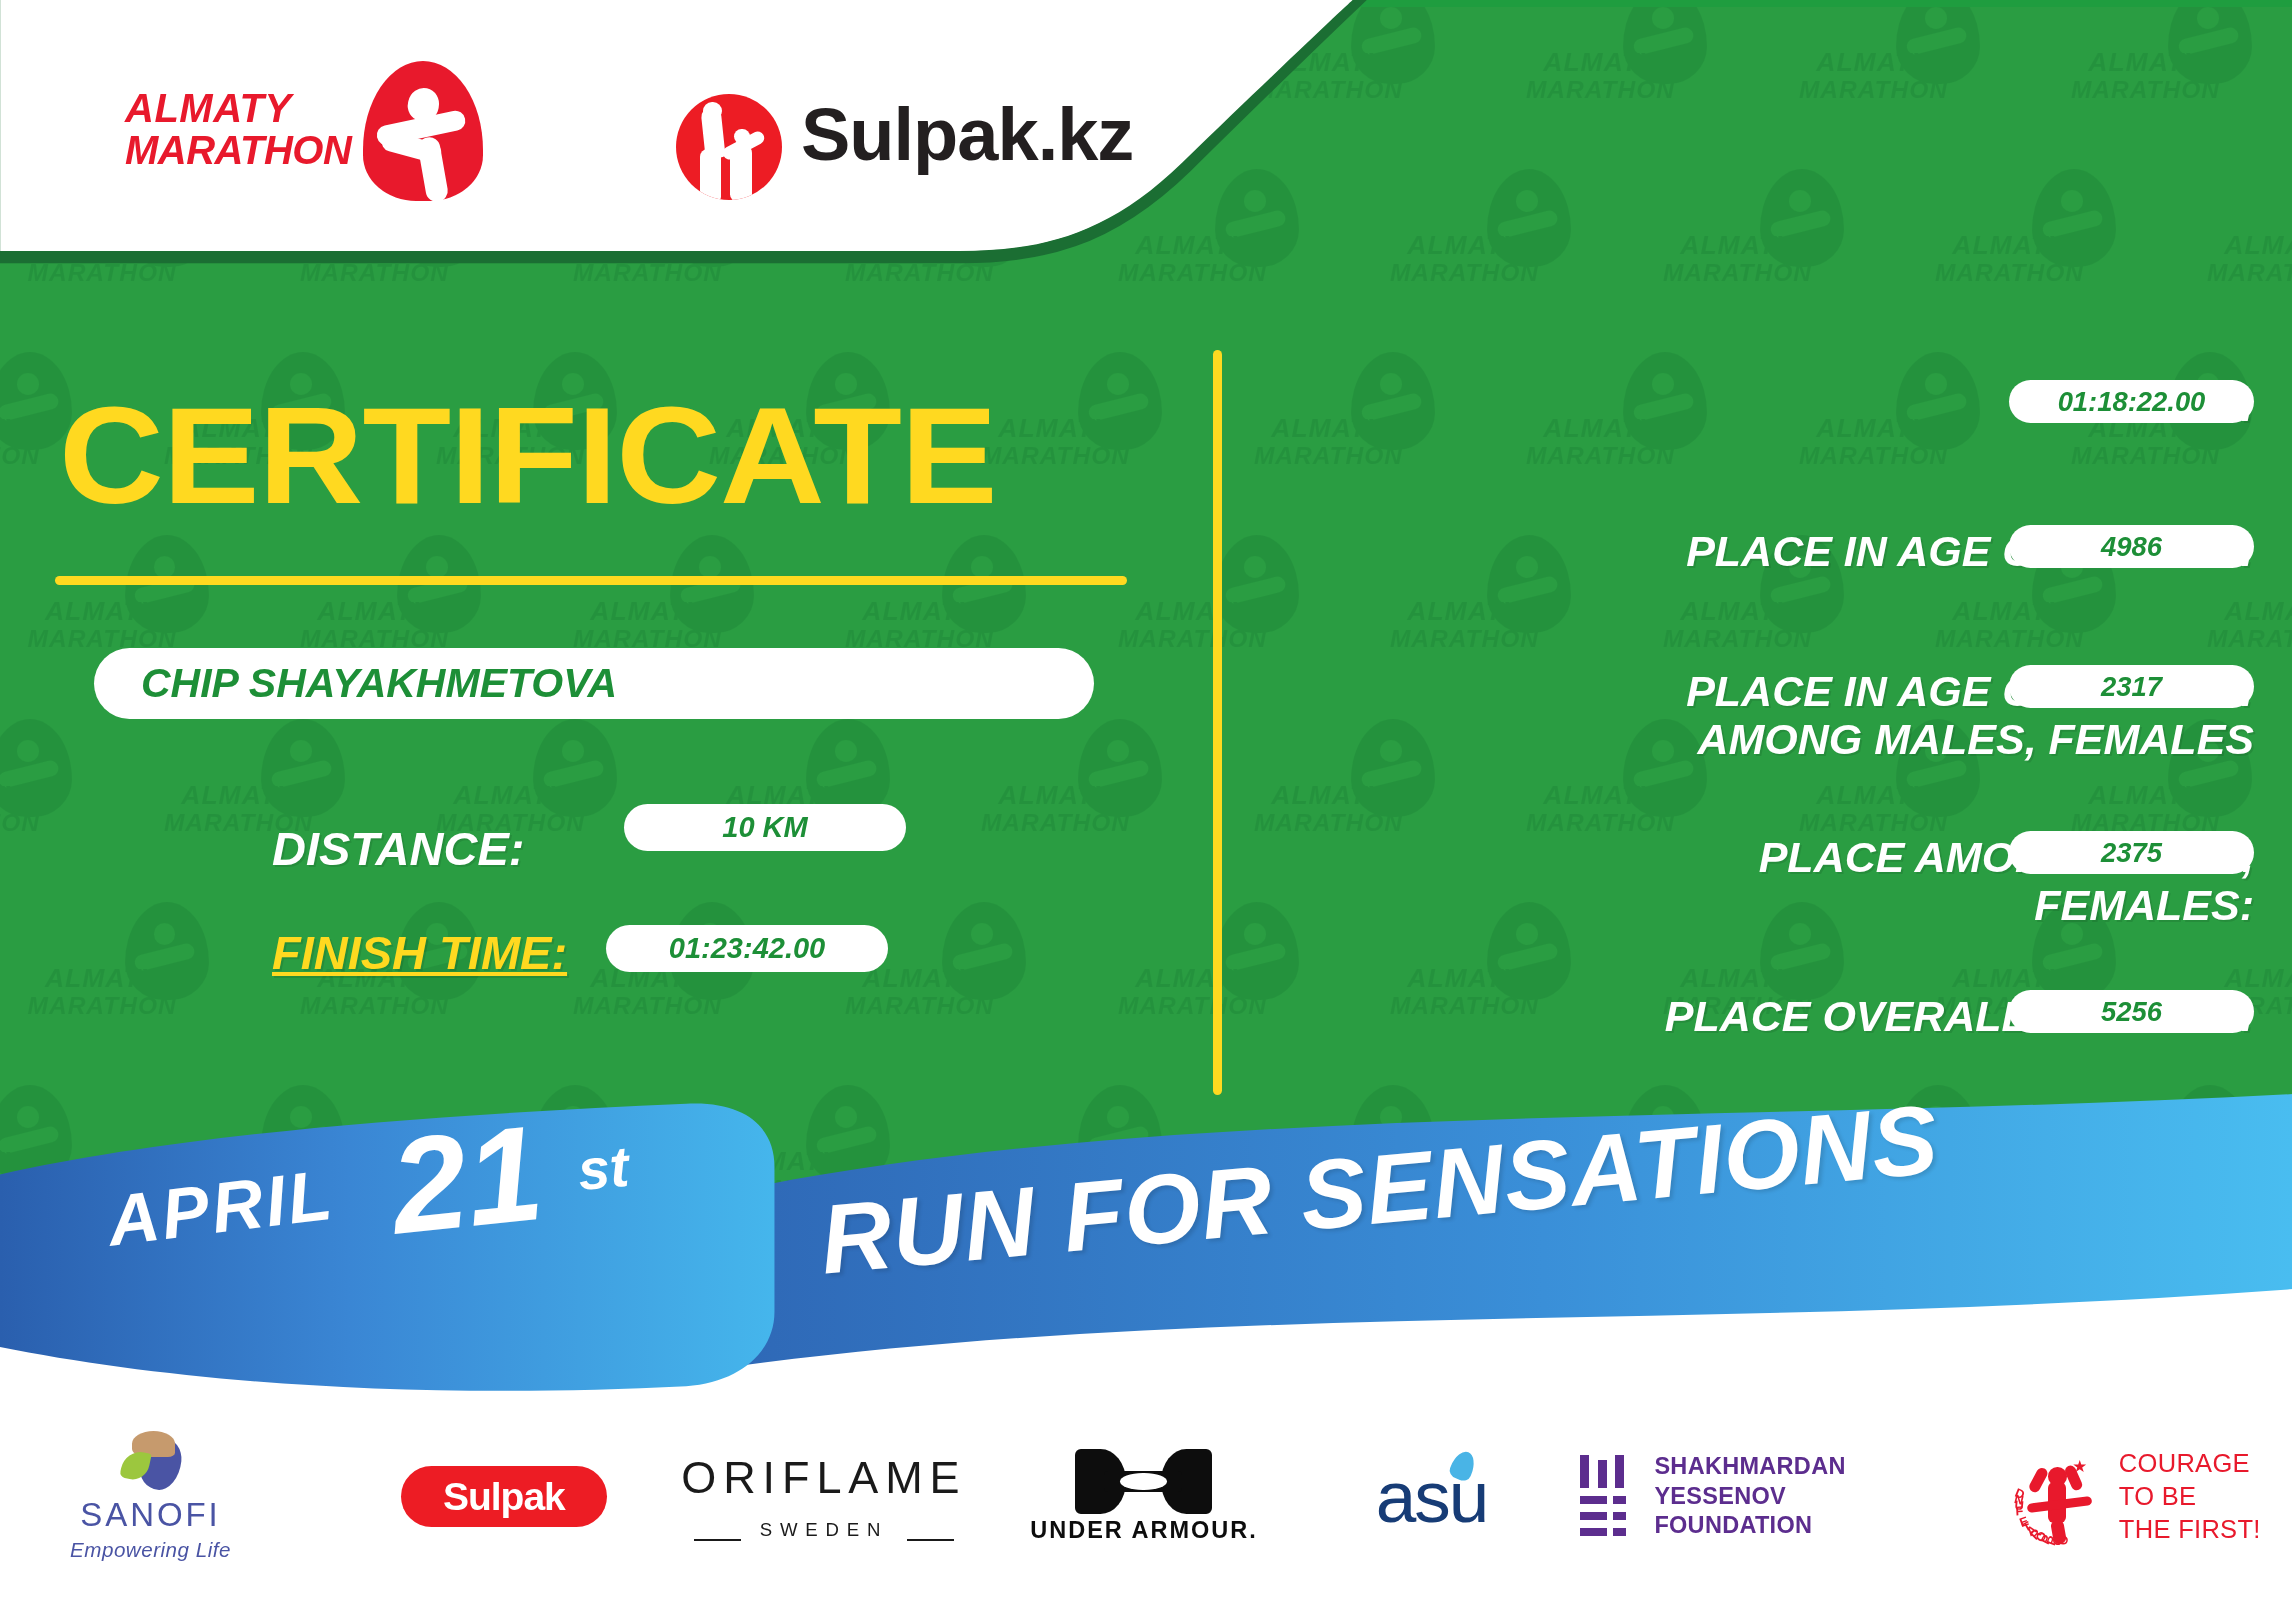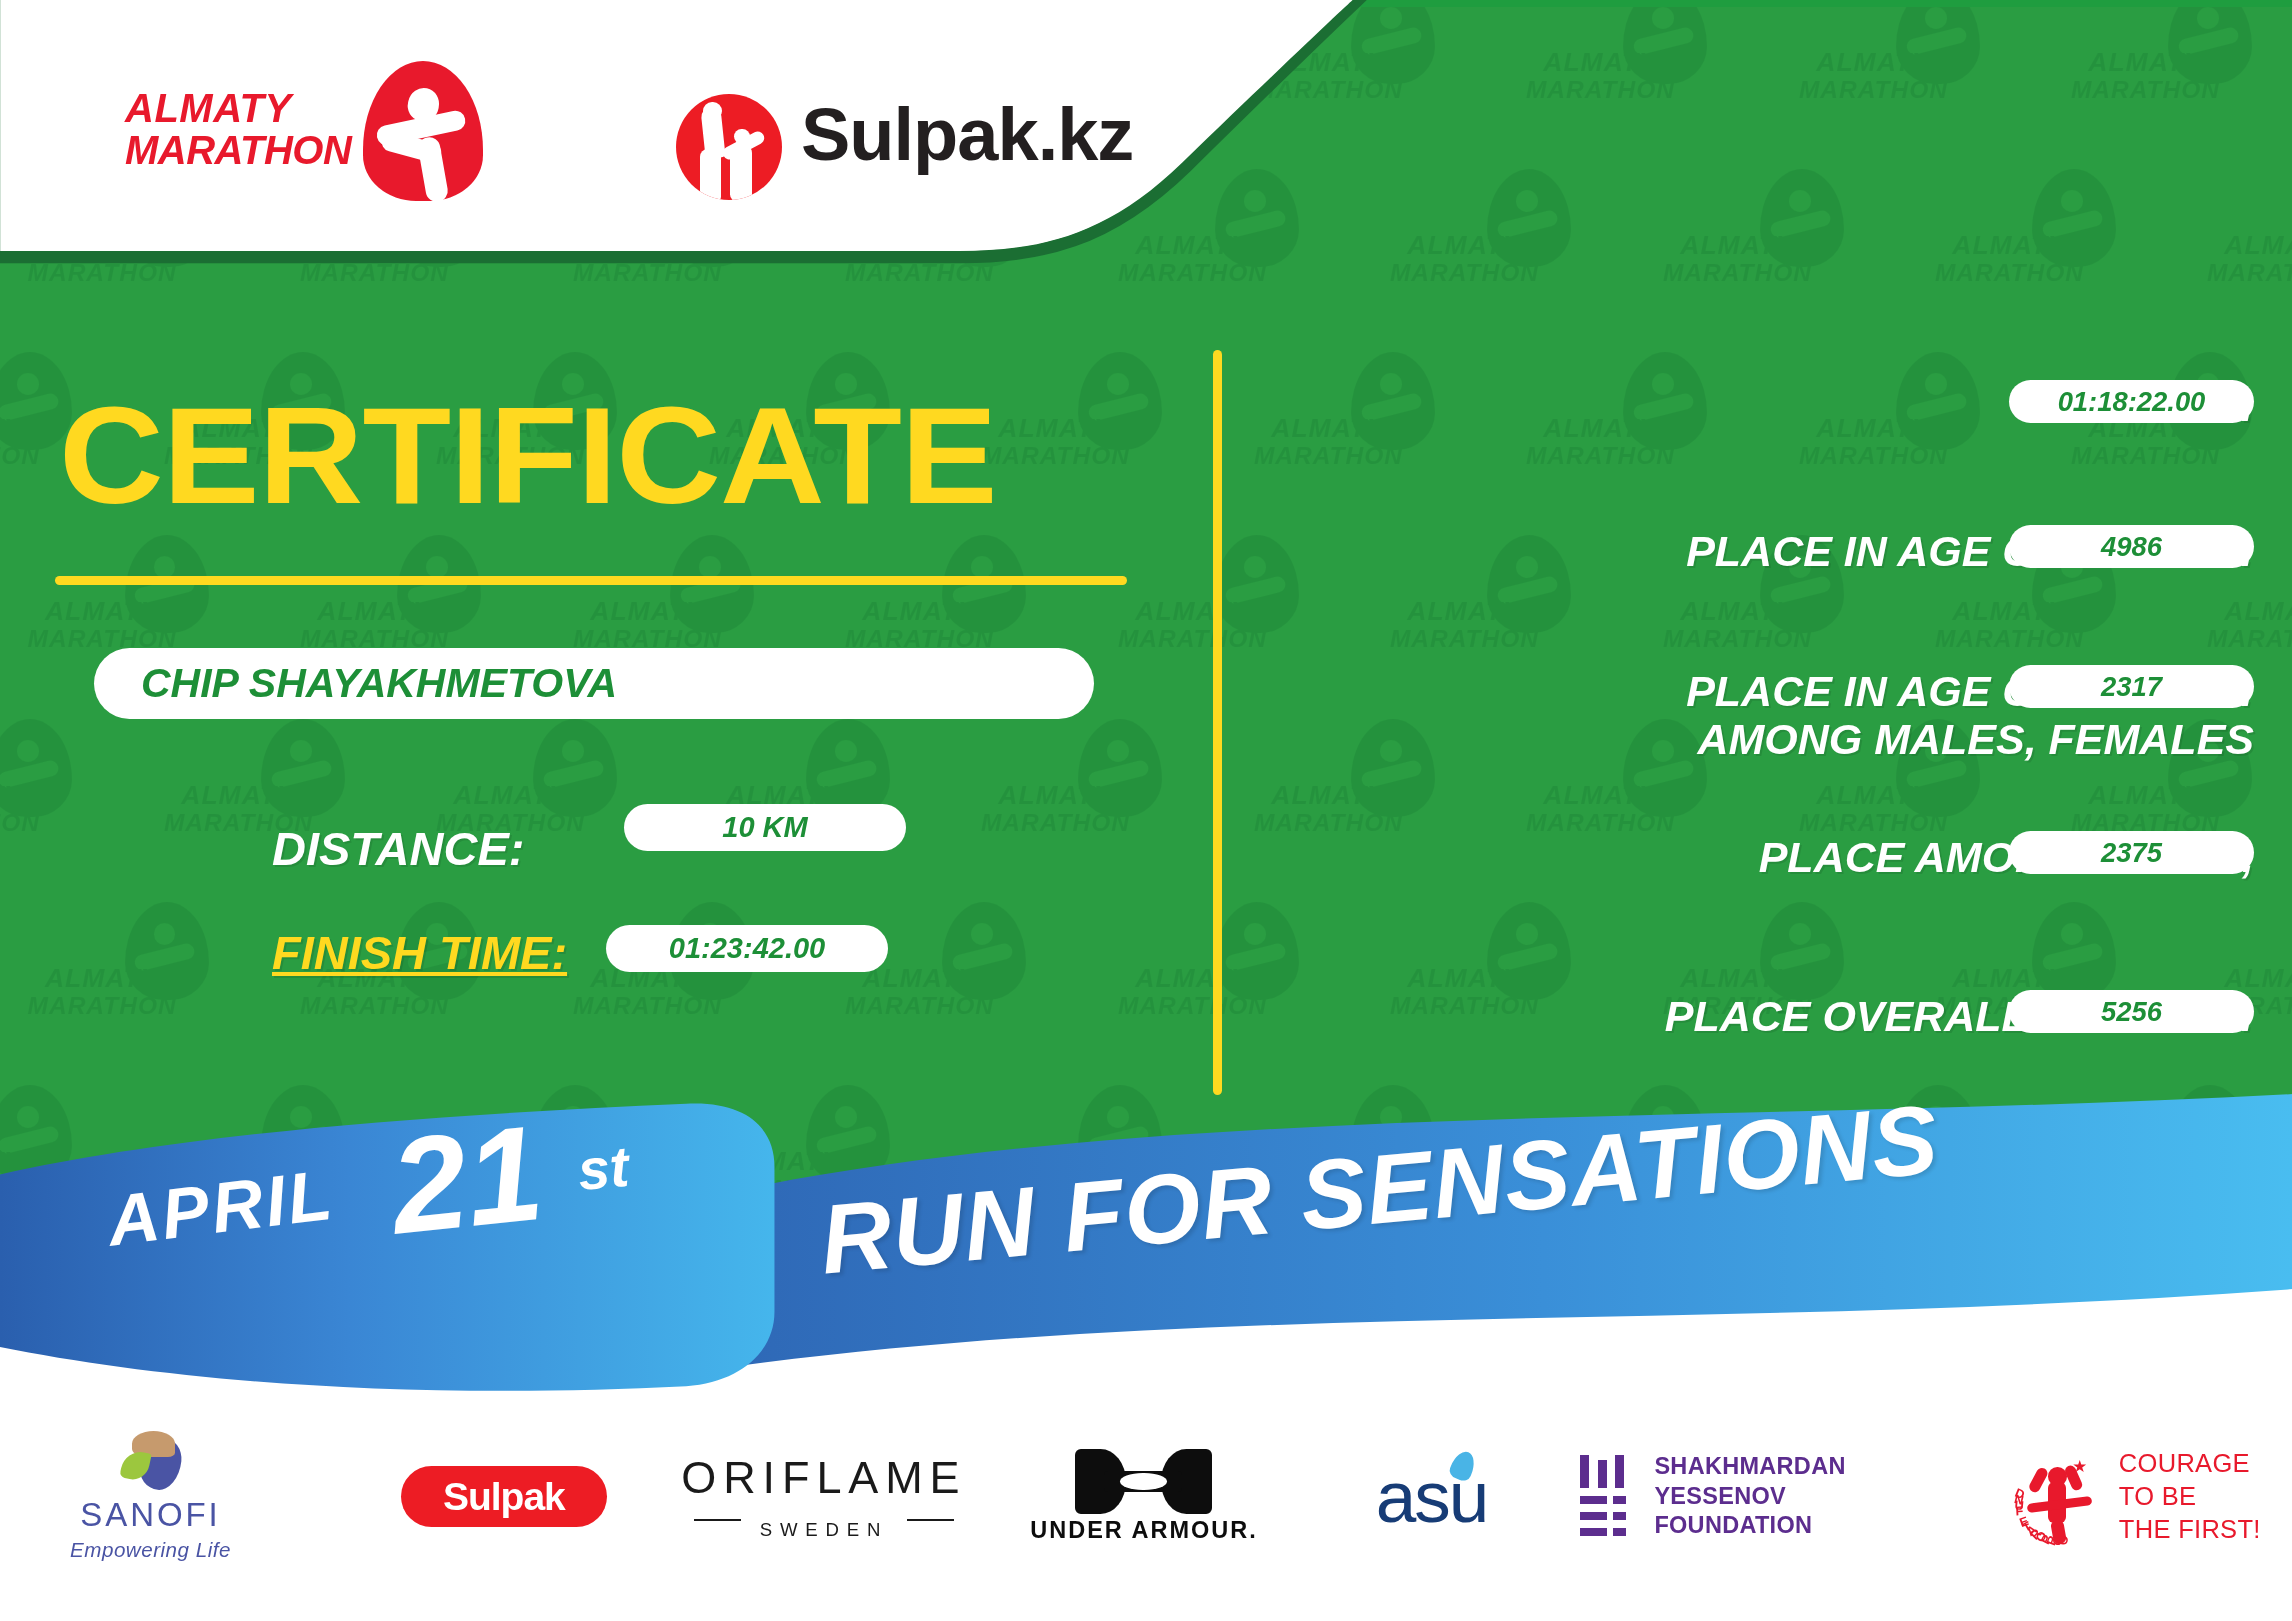--- a/index.html
+++ b/index.html
@@ -256,21 +256,21 @@
   .sanofi-mark .s-green {
     position:absolute; left:7.8px; top:19.6px; width:27.4px; height:29px;
     background:#9cc73e; border-radius:70% 10% 60% 20%;
     transform:rotate(12deg);
   }
   .sanofi-word { color:#4a54a4; font-size:33px; letter-spacing:2.9px; font-weight:normal; }
   .sanofi-tag { color:#4a54a4; font-size:20.6px; font-style:italic; margin-top:3.9px; letter-spacing:0.5px;}
 
   .sp-oriflame { width:323px; margin-left:29px; flex-direction:column; }
   .ori-word { color:#1a1a1a; font-size:45px; letter-spacing:6.9px; font-weight:300; }
-  .ori-sub-row { display:flex; align-items:flex-start; gap:19px; margin-top:15px; width:100%; justify-content:center;}
+  .ori-sub-row { display:flex; align-items:flex-end; gap:19px; margin-top:15px; width:100%; justify-content:center;}
   .ori-dash { width:47px; height:2px; background:#1a1a1a; }
   .ori-sub { color:#1a1a1a; font-size:18.6px; letter-spacing:7.8px; }
 
   .sp-ua { width:294px; margin-left:29px; flex-direction:column; }
   .ua-mark { position:relative; width:137px; height:65px; }
   .ua-mark .ua-l, .ua-mark .ua-r {
     position:absolute; top:0; width:51px; height:65px; background:#0d0d0d;
   }
   .ua-mark .ua-l { left:0; border-radius:5.9px 50% 50% 5.9px / 5.9px 50% 50% 5.9px; }
   .ua-mark .ua-r { right:0; border-radius:50% 5.9px 5.9px 50% / 50% 5.9px 5.9px 50%; }
@@ -732,20 +732,21 @@
     <div class="stat-label">
       <div>PLACE IN AGE CATEGORY:</div>
       <div>AMONG MALES, FEMALES</div>
     </div>
     <div class="pill stat-pill">2317</div>
   </div>
 
   <div class="stat-row" style="top:833px;">
     <div class="stat-label">
       <div>PLACE AMONG MALES,</div>
+      <div>FEMALES:</div>
     </div>
     <div class="pill stat-pill">2375</div>
   </div>
 
   <div class="stat-row" style="top:992px;">
     <div class="stat-label">PLACE OVERALL RANKING:</div>
     <div class="pill stat-pill">5256</div>
   </div>
 
   <div class="ribbon">

